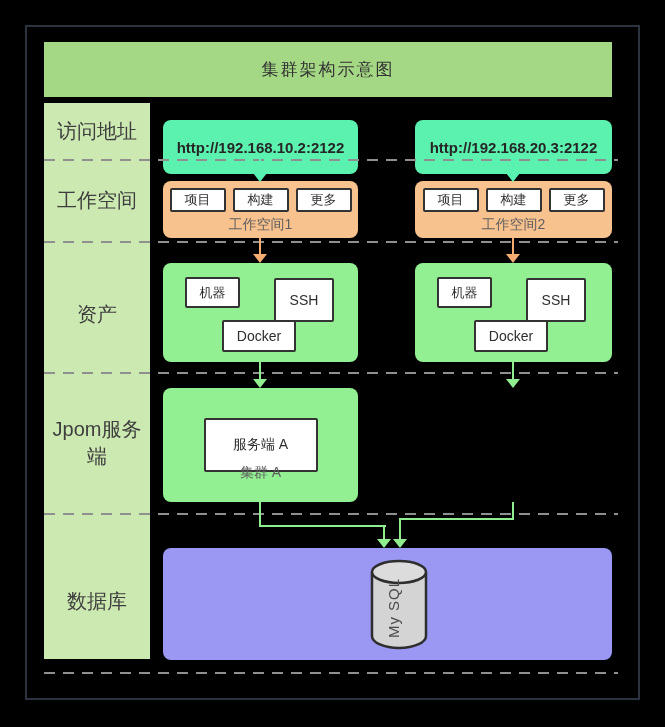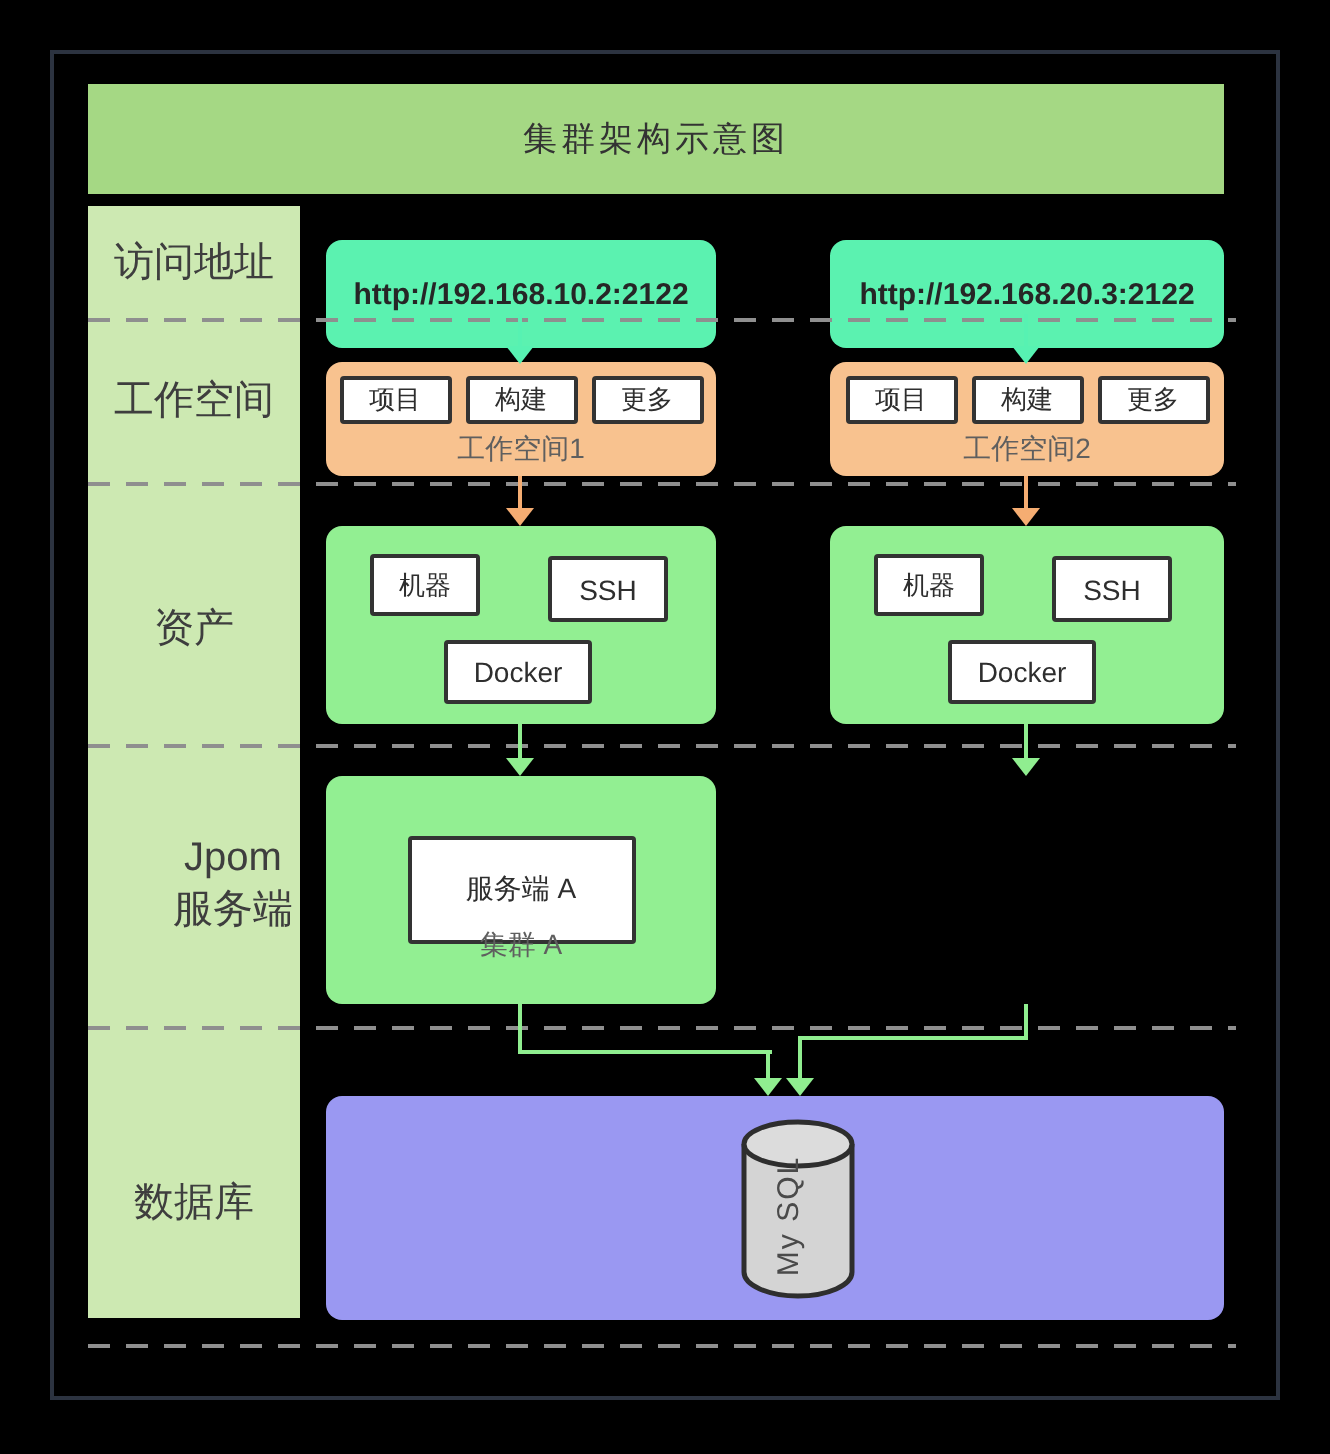--- a/index.html
+++ b/index.html
@@ -19,21 +19,21 @@
   .title-text { font-size: 17px; color: #333; letter-spacing: 2px; }
   .sidebar {
     position: absolute; left: 44px; top: 103px; width: 106px; height: 556px;
     background: #cde9b2;
   }
   .side-label {
     position: absolute; left: 0; width: 100%; text-align: center;
     transform: translateY(-50%); font-size: 20px; color: #3e3e3e;
   }
   .sl-1 { top: 28px; } .sl-2 { top: 97px; } .sl-3 { top: 211px; }
-  .sl-4 { top: 340px; padding-left: 39px; } .sl-5 { top: 498px; }
+  .sl-4 { top: 340px; } .sl-5 { top: 498px; }
   .dash {
     position: absolute; left: 44px; width: 574px; height: 2px; z-index: 1;
     background: repeating-linear-gradient(90deg, #8f8f8f 0 11px, transparent 11px 19px);
   }
   .d1 { top: 159px; } .d2 { top: 241px; } .d3 { top: 372px; }
   .d4 { top: 513px; } .d5 { top: 672px; }
   .box { position: absolute; border-radius: 8px; }
   .c1 { left: 163px; width: 195px; }
   .c2 { left: 415px; width: 197px; }
   .url-box {
@@ -45,21 +45,21 @@
   .ws-btn-row { display: flex; justify-content: center; gap: 7px; margin-top: 7px; }
   .btn {
     background: #fff; border: 2px solid #333; border-radius: 2px;
     font-size: 13px; color: #2e2e2e;
     display: flex; align-items: center; justify-content: center;
   }
   .ws-btn { width: 56px; height: 24px; }
   .ws-label { text-align: center; margin-top: 4px; font-size: 14px; color: #5f5f5f; }
   .asset-box { top: 263px; height: 99px; background: #92ef92; padding-left: 32px; }
   .btn-machine { position: absolute; left: 22px; top: 14px; width: 55px; height: 31px; }
-  .btn-ssh { position: absolute; left: 111px; top: 15px; width: 60px; height: 33px; font-size: 14px; }
+  .btn-ssh { position: absolute; left: 111px; top: 15px; width: 60px; height: 44px; font-size: 14px; }
   .btn-docker { position: absolute; left: 59px; top: 57px; width: 74px; height: 32px; font-size: 14px; }
   .cluster-box { top: 388px; height: 114px; background: #92ef92; }
   .btn-server {
     position: absolute; left: 50%; transform: translateX(-50%);
     top: 30px; width: 114px; height: 54px; font-size: 14px;
   }
   .cluster-label { position: absolute; top: 76px; width: 100%; text-align: center; font-size: 14px; color: #5f5f5f; }
   .db-box {
     position: absolute; left: 163px; top: 548px; width: 449px; height: 112px;
     background: #9a98f2; border-radius: 8px;

